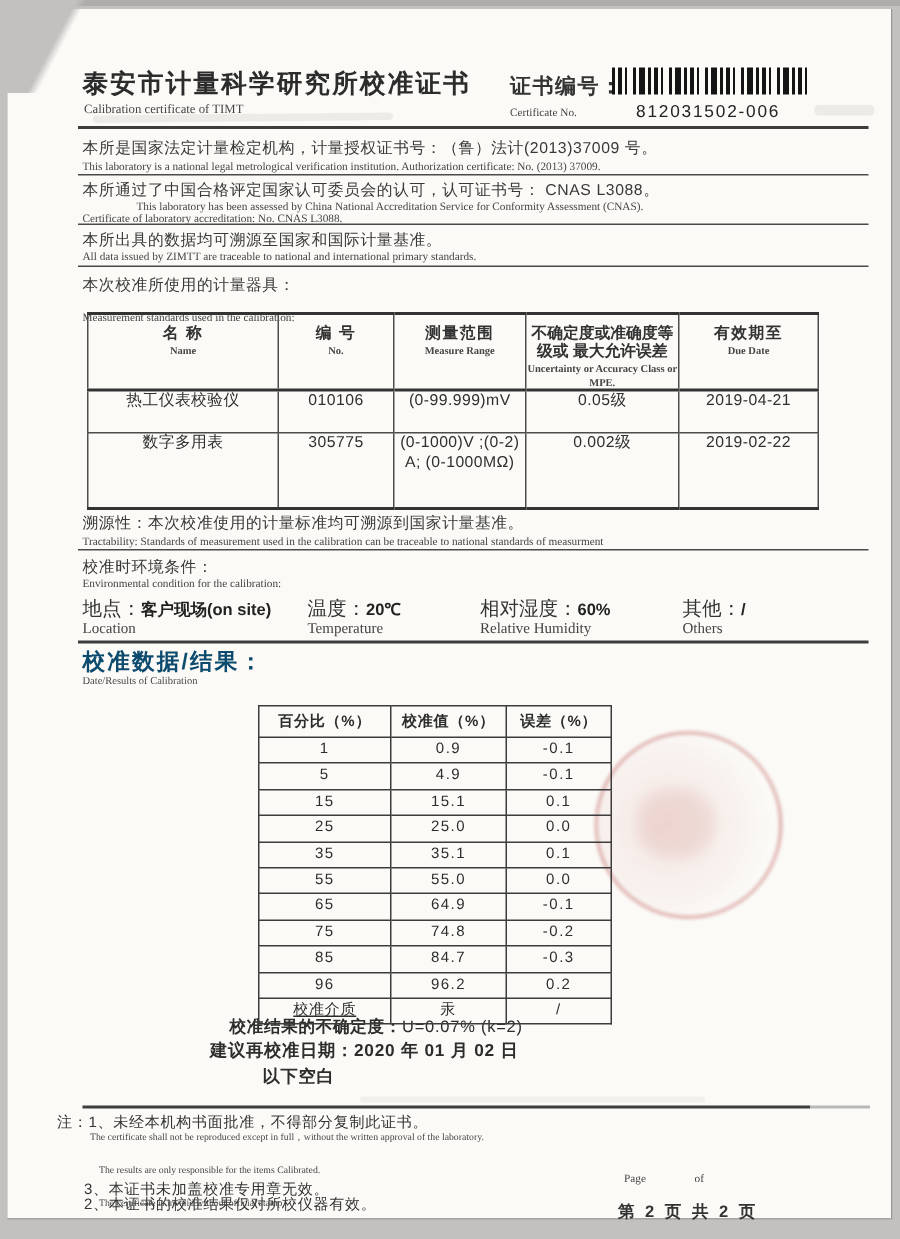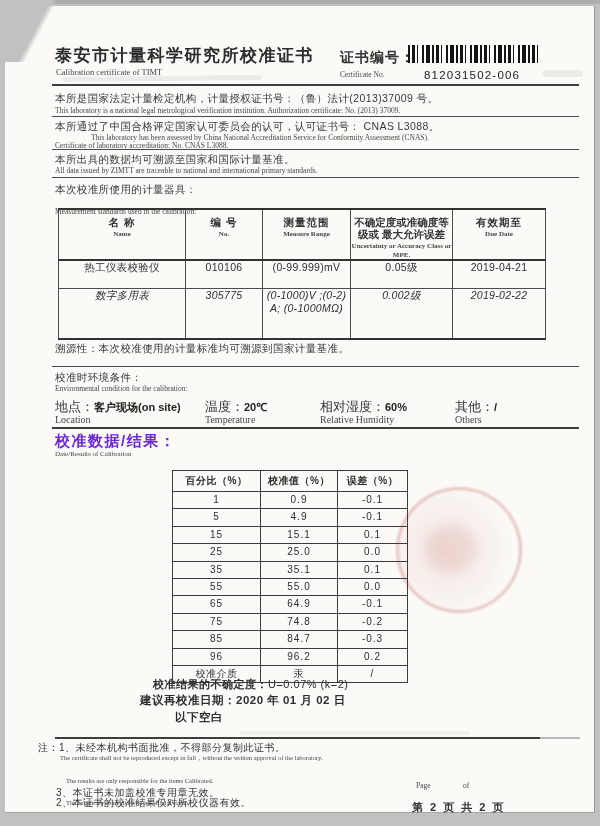--- a/index.html
+++ b/index.html
@@ -38,21 +38,21 @@
   .res-table th{font-size:10px;font-weight:bold;height:20px;letter-spacing:.5px;}
   .res-table td{font-size:10px;height:16.4px;line-height:16.4px;letter-spacing:1px;}
   .seal{position:absolute;left:396px;top:487px;width:120px;height:120px;border-radius:50%;
         border:3px solid rgba(186,82,78,.30);z-index:1;filter:blur(1.1px);
         background:radial-gradient(circle at 38% 50%,rgba(186,82,78,.12),rgba(186,82,78,.04) 55%,transparent 72%);}
   .seal-blob{position:absolute;left:22%;top:30%;width:42%;height:38%;border-radius:45%;
         background:rgba(186,82,78,.12);filter:blur(4px);}
   .env-label{font-size:13px;color:#333;}
   .env-value{font-size:11px;font-weight:bold;color:#222;}
   .env-en{font-size:10px;}
-  .results-h-cn{font-size:15px;font-weight:bold;letter-spacing:1.5px;color:#6d28d9;}
+  .results-h-cn{font-size:15px;font-weight:bold;letter-spacing:1.5px;color:#0c4a6e;}
   .results-h-en{font-size:7px;}
   .u-line{font-size:11px;font-weight:bold;color:#2d2d2d;letter-spacing:.5px;}
   .foot-cn{font-size:10px;color:#333;letter-spacing:.5px;white-space:nowrap;text-align:right;}
   .foot-en{font-size:6.5px;white-space:nowrap;}
   .page-cn{font-size:11px;font-weight:bold;letter-spacing:2px;color:#333;}
   .page-en{font-size:7.5px;}
   .smudge{position:absolute;background:rgba(110,110,110,.10);border-radius:3px;}
 </style>
 </head>
 <body>
@@ -123,31 +123,32 @@
       </tr>
     </thead>
     <tbody>
       <tr style="height:28px;">
         <td class="eq-cell">热工仪表校验仪</td>
         <td class="eq-cell">010106</td>
         <td class="eq-cell">(0-99.999)mV</td>
         <td class="eq-cell">0.05级</td>
         <td class="eq-cell">2019-04-21</td>
       </tr>
-      <tr style="height:51px;font-style:italic;">
+      <tr style="height:51px;">
         <td class="eq-cell">数字多用表</td>
         <td class="eq-cell">305775</td>
         <td class="eq-cell" style="padding-left:3px;padding-right:3px;">(0-1000)V ;(0-2) A; (0-1000MΩ)</td>
         <td class="eq-cell">0.002级</td>
         <td class="eq-cell">2019-02-22</td>
       </tr>
     </tbody>
   </table>
 
   <div class="abs stmt-cn" style="left:55px;top:342px;">溯源性：本次校准使用的计量标准均可溯源到国家计量基准。</div>
+  <div class="abs stmt-en en" style="left:55px;top:356px;">Tractability: Standards of measurement used in the calibration can be traceable to national standards of measurment</div>
   <div class="abs rule thin" style="top:366px;"></div>
 
   <div class="abs stmt-cn" style="left:55px;top:371px;">校准时环境条件：</div>
   <div class="abs stmt-en en" style="left:55px;top:384px;">Environmental condition for the calibration:</div>
 
   <div class="abs" style="left:55px;top:397px;"><span class="env-label">地点：</span><span class="env-value">客户现场(on site)</span></div>
   <div class="abs env-en en" style="left:55px;top:414px;">Location</div>
   <div class="abs" style="left:205px;top:397px;"><span class="env-label">温度：</span><span class="env-value">20℃</span></div>
   <div class="abs env-en en" style="left:205px;top:414px;">Temperature</div>
   <div class="abs" style="left:320px;top:397px;"><span class="env-label">相对湿度：</span><span class="env-value">60%</span></div>
@@ -221,21 +222,21 @@
           <td>85</td>
           <td>84.7</td>
           <td>-0.3</td>
         </tr>
       <tr>
           <td>96</td>
           <td>96.2</td>
           <td>0.2</td>
         </tr>
       <tr>
-          <td style="letter-spacing:.5px;">校准介质</td>
+          <td style="letter-spacing:.5px;text-decoration:underline;">校准介质</td>
           <td>汞</td>
           <td>/</td>
         </tr>
     </tbody>
   </table>
 
   <div class="abs u-line" style="left:153px;top:677px;"><span>校准结果的不确定度：</span><span style="font-weight:normal;">U=0.07%  (k=2)</span></div>
   <div class="abs u-line" style="left:140px;top:693px;font-size:11.5px;">建议再校准日期：2020 年 01 月 02 日</div>
   <div class="abs u-line" style="left:175px;top:710px;font-size:11.5px;">以下空白</div>
 

